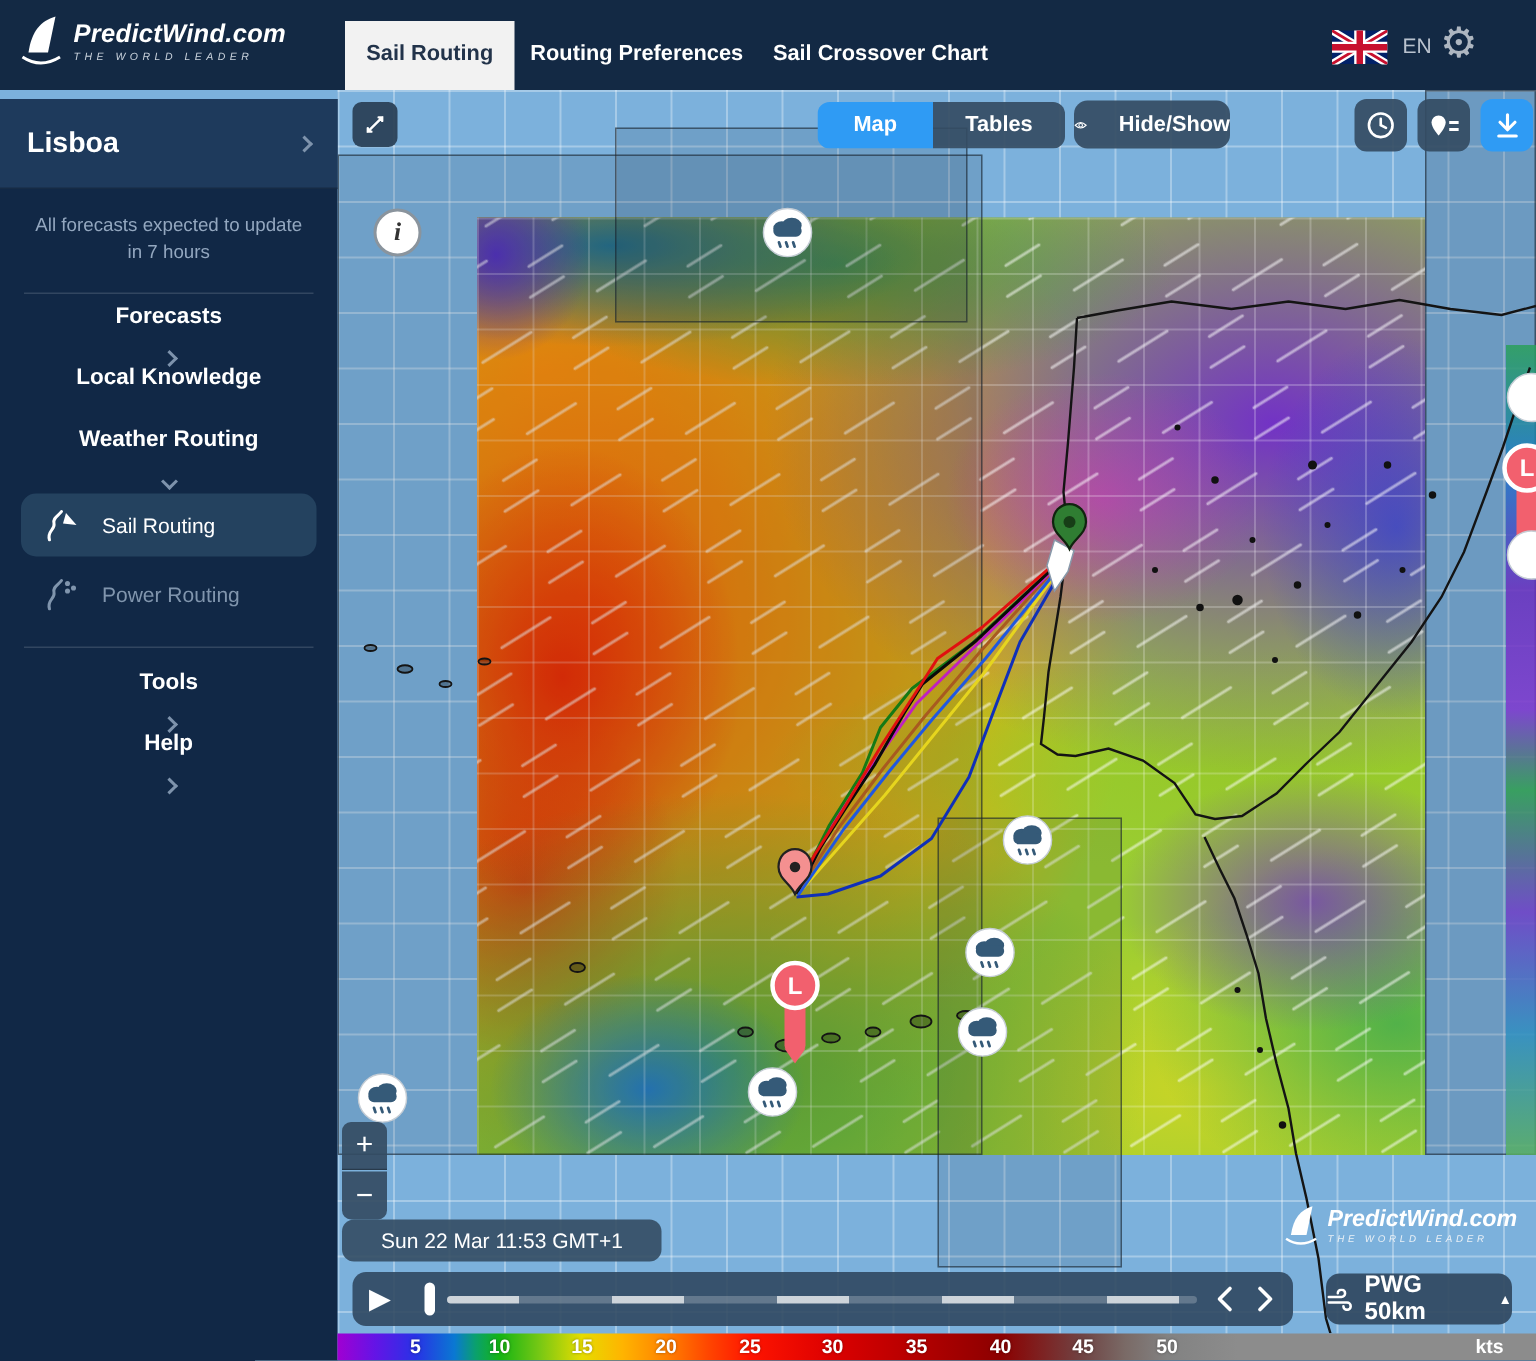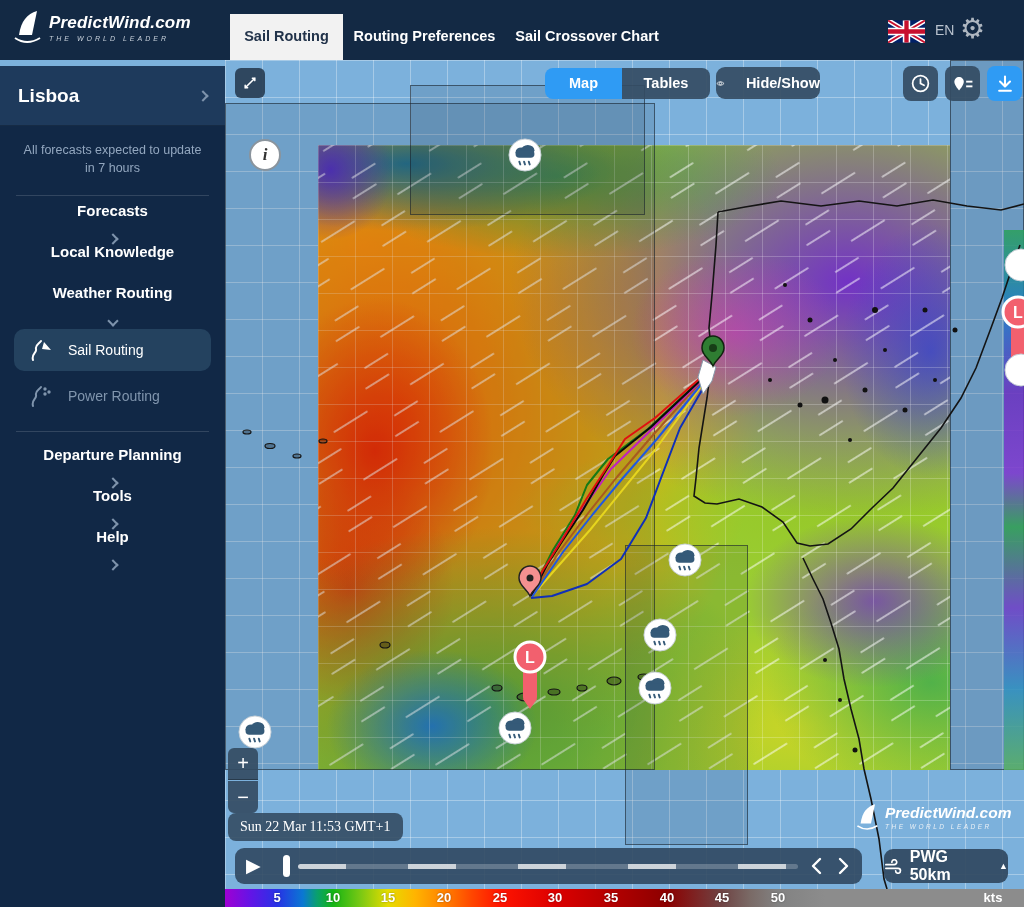--- a/index.html
+++ b/index.html
@@ -71,21 +71,21 @@
   .expandbtn { position:absolute; left:10px; top:8px; width:30px; height:30px; border-radius:6px; background:rgba(40,62,84,.92); display:flex; align-items:center; justify-content:center; cursor:pointer; z-index:10; }
   .viewtoggle { position:absolute; left:320px; top:8px; height:31px; display:flex; border-radius:8px; overflow:hidden; z-index:10; }
   .viewtoggle .vt { height:31px; line-height:31px; text-align:center; font-size:14.5px; font-weight:600; color:#fff; cursor:pointer; }
   .vt.map-on { width:77px; background:#2F9BF4; }
   .vt.tables { width:88px; background:rgba(52,76,99,.92); }
   .hideshow { position:absolute; left:491px; top:7px; width:104px; height:32px; border-radius:9px; background:rgba(52,76,99,.92); display:flex; align-items:center; justify-content:center; gap:21px; color:#fff; font-size:14.5px; font-weight:600; cursor:pointer; z-index:10; }
   .infoicon { position:absolute; left:24px; top:79px; width:32px; height:32px; border-radius:50%; background:#fff; border:2px solid #8A949D; color:#333; font-family:"Liberation Serif", serif; font-weight:bold; font-style:italic; font-size:17px; display:flex; align-items:center; justify-content:center; z-index:6; cursor:pointer; }
   .zoomctl { position:absolute; left:3px; width:30px; height:32px; background:rgba(52,76,99,.92); color:#fff; font-size:20px; display:flex; align-items:center; justify-content:center; cursor:pointer; z-index:10; }
   .zoomin { top:688px; border-radius:6px 6px 0 0; border-bottom:1px solid rgba(0,0,0,.3); }
   .zoomout { top:721px; border-radius:0 0 6px 6px; }
-  .stamp { position:absolute; left:3px; top:753px; padding:6px 12px; background:rgba(52,76,99,.9); border-radius:8px; color:#fff; font-size:14px; z-index:10;font-family:Liberation Serif, serif; }
+  .stamp { position:absolute; left:3px; top:753px; padding:6px 26px; background:rgba(52,76,99,.9); border-radius:8px; color:#fff; font-size:14px; z-index:10; }
   .timeline { position:absolute; left:10px; top:788px; width:627px; height:36px; background:rgba(48,72,96,.9); border-radius:9px; z-index:10; }
   .play { position:absolute; left:11px; top:6px; font-size:19px; color:#fff; cursor:pointer; }
   .handle { position:absolute; left:48px; top:7px; width:7px; height:22px; border-radius:3.5px; background:#fff; cursor:grab; }
   .track { position:absolute; left:63px; top:16px; width:500px; height:5px; border-radius:2.5px; cursor:pointer;
       background:repeating-linear-gradient(90deg, rgba(255,255,255,.75) 0 48px, rgba(255,255,255,.22) 48px 110px); }
   .tl-chev { position:absolute; top:7px; cursor:pointer; }
   .pwg { position:absolute; left:659px; top:789px; width:124px; height:34px; border-radius:9px; background:rgba(48,72,96,.92); display:flex; align-items:center; justify-content:center; gap:7px; color:#fff; z-index:10; cursor:pointer; }
   .pwg .lbl { font-size:16px; font-weight:bold; }
   .pwg .caret { font-size:9px; }
   .watermark { position:absolute; left:630px; top:742px; display:flex; align-items:center; gap:6px; z-index:9; }
@@ -156,24 +156,20 @@
     <div class="sub-row dim">
       <svg width="26" height="22" viewBox="0 0 26 22">
         <path d="M5,21 C3,15 9,14 8,10 C7,6 11,5 13,2" stroke="#8095AD" stroke-width="2" fill="none" stroke-linecap="round"></path>
         <circle cx="17" cy="4" r="1.7" fill="#8095AD"></circle>
           <circle cx="21" cy="7" r="1.7" fill="#8095AD"></circle>
           <circle cx="17" cy="9" r="1.7" fill="#8095AD"></circle>
       </svg>
       <span>Power Routing</span>
     </div>
     <hr class="sb-hr" style="margin:14px 16px;">
-    <div class="sb-item">
-      <span>Departure Planning</span>
-        <span class="chev r"></span>
-    </div>
     <div class="sb-item">
       <span>Tools</span>
         <span class="chev r"></span>
     </div>
     <div class="sb-item">
       <span>Help</span>
         <span class="chev r"></span>
     </div>
   </div>
 

